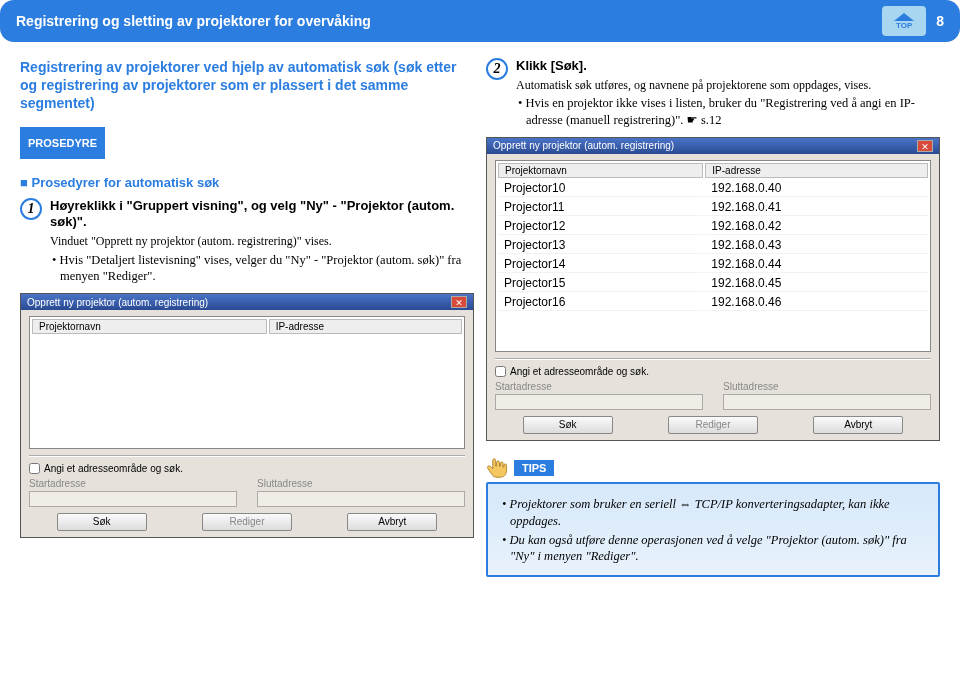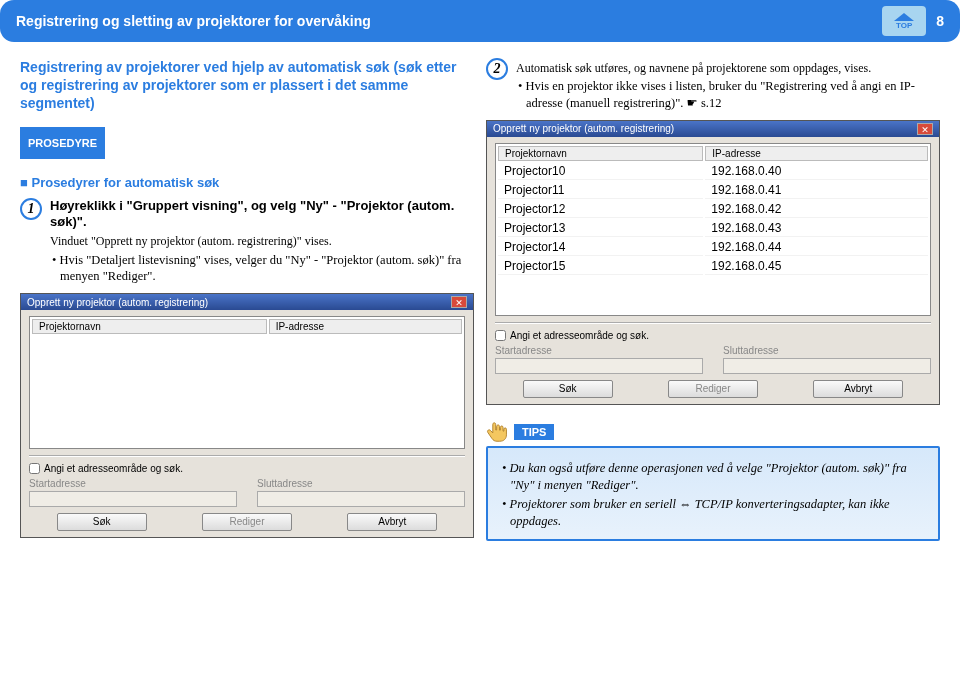--- a/index.html
+++ b/index.html
@@ -316,20 +316,21 @@
           <div class="btn">Avbryt</div>
         </div>
       </div>
     </div>
   </div>
 
   <div class="col">
     <div class="step">
       <div class="step-num">2</div>
       <div class="step-body">
+        <div class="step-title">Klikk [Søk].</div>
         <div class="step-text">Automatisk søk utføres, og navnene på projektorene som oppdages, vises.</div>
         <div class="bullet">Hvis en projektor ikke vises i listen, bruker du "Registrering ved å angi en IP-adresse (manuell registrering)". ☛ s.12</div>
       </div>
     </div>
 
     <div class="win">
       <div class="win-title">
         <span>Opprett ny projektor (autom. registrering)</span>
         <span class="win-close">✕</span>
       </div>
@@ -359,20 +360,24 @@
                 <td>192.168.0.43</td>
               </tr>
               <tr class="listrow">
                 <td>Projector14</td>
                 <td>192.168.0.44</td>
               </tr>
               <tr class="listrow">
                 <td>Projector15</td>
                 <td>192.168.0.45</td>
               </tr>
+              <tr class="listrow">
+                <td>Projector16</td>
+                <td>192.168.0.46</td>
+              </tr>
             </tbody>
           <tbody>
               <tr>
                 <td colspan="2">
                   <div style="height:36px"></div>
                 </td>
               </tr>
         </tbody>
           </table>
         <div class="sep"></div>
@@ -399,18 +404,18 @@
     </div>
 
     <div class="tips-wrap">
       <div class="tips-tab">
         <svg class="tips-icon" viewBox="0 0 24 24">
           <path fill="#f4c760" stroke="#b0802a" stroke-width="1" d="M9 2c1 0 1.6.8 1.6 1.8v6h1V6c0-1 .7-1.7 1.6-1.7s1.5.7 1.5 1.7v4h1V7c0-1 .6-1.6 1.5-1.6s1.4.7 1.4 1.6v4h.9V9c0-.9.6-1.5 1.4-1.5.9 0 1.4.7 1.4 1.6v6c0 4-2.6 7-7.3 7H12c-2.7 0-4-1-5.5-3L2 12.5c-.6-.9-.4-2 .5-2.6.8-.5 1.9-.3 2.5.5L7.4 13V3.8C7.4 2.8 8 2 9 2z"></path>
         </svg>
         <span class="tips-label">TIPS</span>
       </div>
       <div class="tips-box">
+        <div class="bullet">Projektorer som bruker en seriell ⇔ TCP/IP konverteringsadapter, kan ikke oppdages.</div>
         <div class="bullet">Du kan også utføre denne operasjonen ved å velge "Projektor (autom. søk)" fra "Ny" i menyen "Rediger".</div>
-        <div class="bullet">Projektorer som bruker en seriell ⇔ TCP/IP konverteringsadapter, kan ikke oppdages.</div>
       </div>
     </div>
   </div>
 </div>
 
 </body></html>

